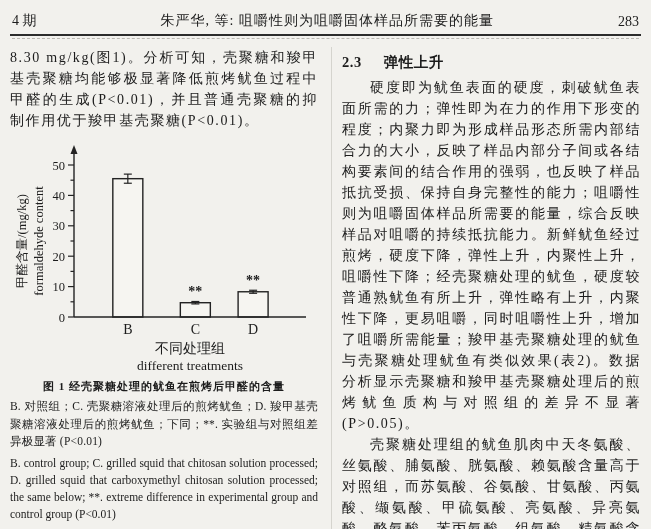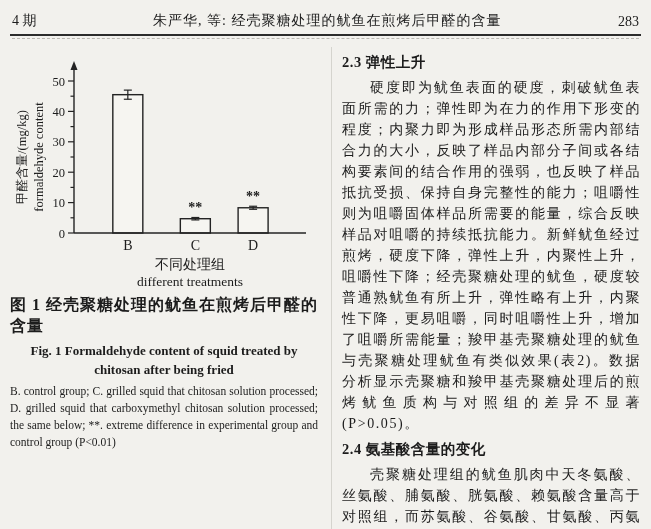--- a/index.html
+++ b/index.html
@@ -23,44 +23,45 @@
   .col-right{border-left:1px solid rgba(160,158,150,.35);padding-left:10px;width:308px;box-sizing:content-box;}
   p.body{
     margin:0;font-size:14px;line-height:21px;text-align:justify;
     letter-spacing:1.6px;
   }
   p.body.indent{text-indent:2em;}
   .left-para{letter-spacing:0.6px;}
   h3.sec{
     margin:6px 0 5px 0;font-size:14.5px;font-weight:bold;letter-spacing:0.5px;
   }
-  h3.sec .sec-no{margin-right:4px;}
+  h3.sec .sec-no{margin-right:22px;}
   
   .figure{margin-top:4px;text-align:center;}
-  .fig-caption-cn{font-size:16px;font-weight:bold;margin:2px 0 4px 0;letter-spacing:1px;}
+  .fig-caption-cn{font-size:11px;font-weight:bold;text-align:center;margin:2px 0 4px 0;letter-spacing:1px;}
   .fig-note{font-size:11.5px;line-height:17.5px;text-align:justify;letter-spacing:0.2px;margin:0 0 4px 0;}
   .fig-caption-en{font-size:13px;font-weight:bold;text-align:center;line-height:19px;margin:4px 0 4px 0;}
   .fig-note-en{font-size:11.5px;line-height:17px;text-align:justify;margin:2px 0 0 0;}
   svg text{font-family:"Liberation Serif","DejaVu Serif",serif;fill:#1c1c1c;}
 </style>
 </head>
 <body>
 
 <div class="page">
 
   <div class="header">
     <span>4 期</span>
-    <span class="title">朱严华, 等: 经壳聚糖处理的鱿鱼在煎烤后甲醛的含量</span>
+    <span class="title">朱严华, 等: 咀嚼性则为咀嚼固体样品所需要的能量</span>
     <span>283</span>
   </div>
   <div class="header-dash"></div>
 
   <div class="columns">
 
     <div class="col">
+      <p class="body left-para">8.30 mg/kg(图1)。分析可知，壳聚糖和羧甲基壳聚糖均能够极显著降低煎烤鱿鱼过程中甲醛的生成(P&lt;0.01)，并且普通壳聚糖的抑制作用优于羧甲基壳聚糖(P&lt;0.01)。</p>
 
       <div class="figure">
         <svg id="chart-svg" width="308" height="238" viewBox="0 0 308 238">
             <rect x="102.82400000000001" y="43.68000000000001" width="30" height="138.32" fill="#f6f5f1" stroke="#232323" stroke-width="1.4"></rect>
             <line x1="117.82400000000001" y1="39.120000000000005" x2="117.82400000000001" y2="48.24000000000001" stroke="#232323" stroke-width="1.2"></line>
             <line x1="113.82400000000001" y1="39.120000000000005" x2="121.82400000000001" y2="39.120000000000005" stroke="#232323" stroke-width="1.2"></line>
             <line x1="113.82400000000001" y1="48.24000000000001" x2="121.82400000000001" y2="48.24000000000001" stroke="#232323" stroke-width="1.2"></line>
             <text x="117.82400000000001" y="199" text-anchor="middle" font-size="14">B</text>
             <rect x="170.336" y="167.712" width="30" height="14.288000000000011" fill="#f6f5f1" stroke="#232323" stroke-width="1.4"></rect>
             <line x1="185.336" y1="166.496" x2="185.336" y2="168.928" stroke="#232323" stroke-width="1.2"></line>
@@ -95,33 +96,27 @@
             <text x="55" y="34.5" text-anchor="end" font-size="12.5">50</text>
             <line x1="64" y1="182" x2="296" y2="182" stroke="#232323" stroke-width="1.6"></line>
             <text x="16" y="106" text-anchor="middle" font-size="12.5" transform="rotate(-90 16 106)">甲醛含量/(mg/kg)</text>
             <text x="33" y="106" text-anchor="middle" font-size="12.5" transform="rotate(-90 33 106)">formaldehyde content</text>
             <text x="180" y="218" text-anchor="middle" font-size="14">不同处理组</text>
             <text x="180" y="235" text-anchor="middle" font-size="13.5">different treatments</text>
           </svg>
       </div>
 
       <div class="fig-caption-cn">图 1  经壳聚糖处理的鱿鱼在煎烤后甲醛的含量</div>
-      <div class="fig-caption-en">
-        <div>Fig. 1   Formaldehyde content of squid treated by</div>
-        <div>chitosan after being fried</div>
-      </div>
+      <p class="fig-note">B. 对照组；C. 壳聚糖溶液处理后的煎烤鱿鱼；D. 羧甲基壳聚糖溶液处理后的煎烤鱿鱼；下同；**. 实验组与对照组差异极显著 (P&lt;0.01)</p>
       <p class="fig-note-en">B. control group; C. grilled squid that chitosan solution processed; D. grilled squid that carboxymethyl chitosan solution processed; the same below; **. extreme difference in experimental group and control group (P&lt;0.01)</p>
     </div>
 
     <div class="col col-right">
       <h3 class="sec">
         <span class="sec-no">2.3</span><span>弹性上升</span>
       </h3>
       <p class="body indent">硬度即为鱿鱼表面的硬度，刺破鱿鱼表面所需的力；弹性即为在力的作用下形变的程度；内聚力即为形成样品形态所需内部结合力的大小，反映了样品内部分子间或各结构要素间的结合作用的强弱，也反映了样品抵抗受损、保持自身完整性的能力；咀嚼性则为咀嚼固体样品所需要的能量，综合反映样品对咀嚼的持续抵抗能力。新鲜鱿鱼经过煎烤，硬度下降，弹性上升，内聚性上升，咀嚼性下降；经壳聚糖处理的鱿鱼，硬度较普通熟鱿鱼有所上升，弹性略有上升，内聚性下降，更易咀嚼，同时咀嚼性上升，增加了咀嚼所需能量；羧甲基壳聚糖处理的鱿鱼与壳聚糖处理鱿鱼有类似效果(表2)。数据分析显示壳聚糖和羧甲基壳聚糖处理后的煎烤鱿鱼质构与对照组的差异不显著(P&gt;0.05)。</p>
 
-      <h3 class="sec">
-        <span class="sec-no">2.4</span><span>氨基酸含量的变化</span>
-      </h3>
       <p class="body indent">壳聚糖处理组的鱿鱼肌肉中天冬氨酸、丝氨酸、脯氨酸、胱氨酸、赖氨酸含量高于对照组，而苏氨酸、谷氨酸、甘氨酸、丙氨酸、缬氨酸、甲硫氨酸、亮氨酸、异亮氨酸、酪氨酸、苯丙氨酸、组氨酸、精氨酸含量低于对照</p>
     </div>
 
   </div>
 </div>
 
 </body></html>

